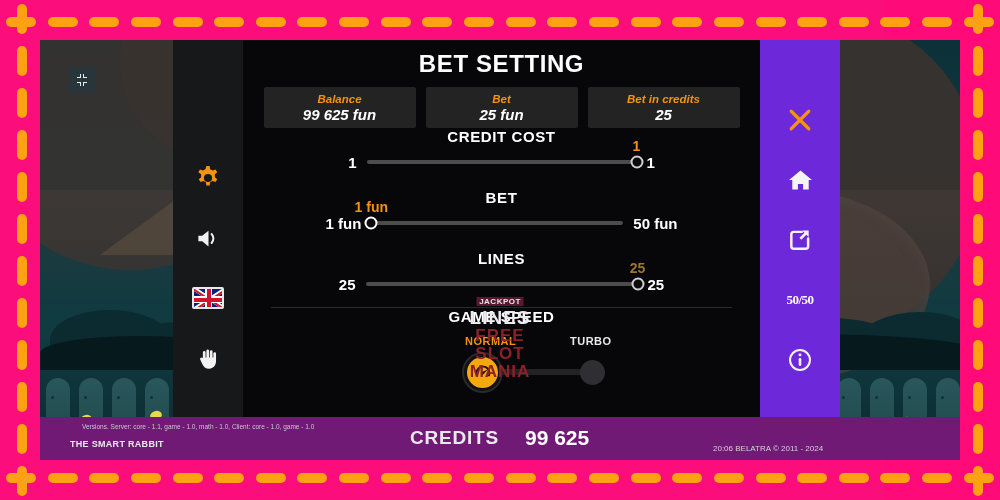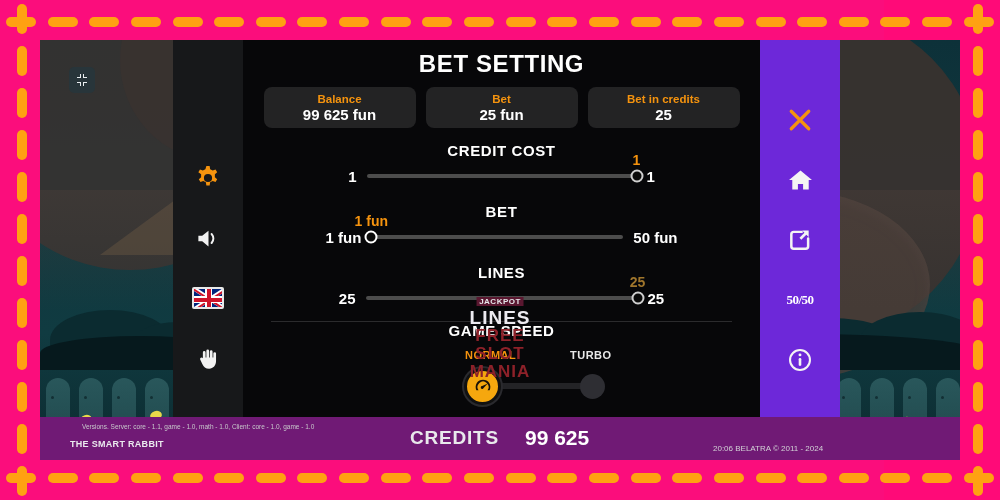--- a/index.html
+++ b/index.html
@@ -101,22 +101,22 @@
   .flag .cw-v{position:absolute;top:0;left:11px;width:7px;height:100%;background:#fff;}
   .flag .cr-h{position:absolute;left:0;top:8.6px;width:100%;height:4px;background:#cf142b;}
   .flag .cr-v{position:absolute;top:0;left:12.6px;width:4px;height:100%;background:#cf142b;}
   .fifty { color:#fff; font-size:13px; font-weight:bold; letter-spacing:-.5px;
            font-family:"Liberation Serif", serif; }
 
   
   #title { text-align:center; color:#fff; font-size:24px; font-weight:bold;
            letter-spacing:.6px; margin-top:10px; }
   #info-row { display:flex; justify-content:center; gap:10px; margin-top:9px; }
-  .info-box { width: 152px; height: 41px; background:#232324; border-radius:8px;
-              display:flex; flex-direction:column; align-items:center; justify-content:center; }
+  .info-box { width: 152px; height: 41px; background:#232324; border-radius:2px;
+              display:flex; flex-direction:column; align-items:center; justify-content:center;font-style:italic; }
   .info-lbl { color:#f5930e; font-size:11.5px; font-weight:bold; line-height:14px; }
   .info-val { color:#fff; font-size:15px; font-weight:bold; line-height:18px; }
 
   .sec-title { text-align:center; color:#fff; font-size:15px; font-weight:bold;
                letter-spacing:.6px; }
   .slider-row { position:relative; display:flex; align-items:center;
                 justify-content:center; height:34px; }
   .edge-lbl { color:#fff; font-size:15px; font-weight:bold; white-space:nowrap; }
   .track-wrap { position:relative; margin:0 10px; height:24px; display:flex; align-items:center; }
   .track { height:4px; border-radius:2px; background:#4c4c4c; }
@@ -370,21 +370,21 @@
         <div class="info-box">
           <span class="info-lbl">Bet</span>
           <span class="info-val">25 fun</span>
         </div>
         <div class="info-box">
           <span class="info-lbl">Bet in credits</span>
           <span class="info-val">25</span>
         </div>
       </div>
 
-      <div style="margin-top:14px;">
+      <div style="">
         <div class="sec-title">CREDIT COST</div>
         <div class="slider-row">
           <span class="edge-lbl">1</span>
           <div class="track-wrap" style="width:270px;">
             <div class="track" style="width:270px;"></div>
             <div class="bubble" style="left:100%;">1</div>
             <div class="thumb" style="left:100%;"></div>
           </div>
           <span class="edge-lbl">1</span>
         </div>

